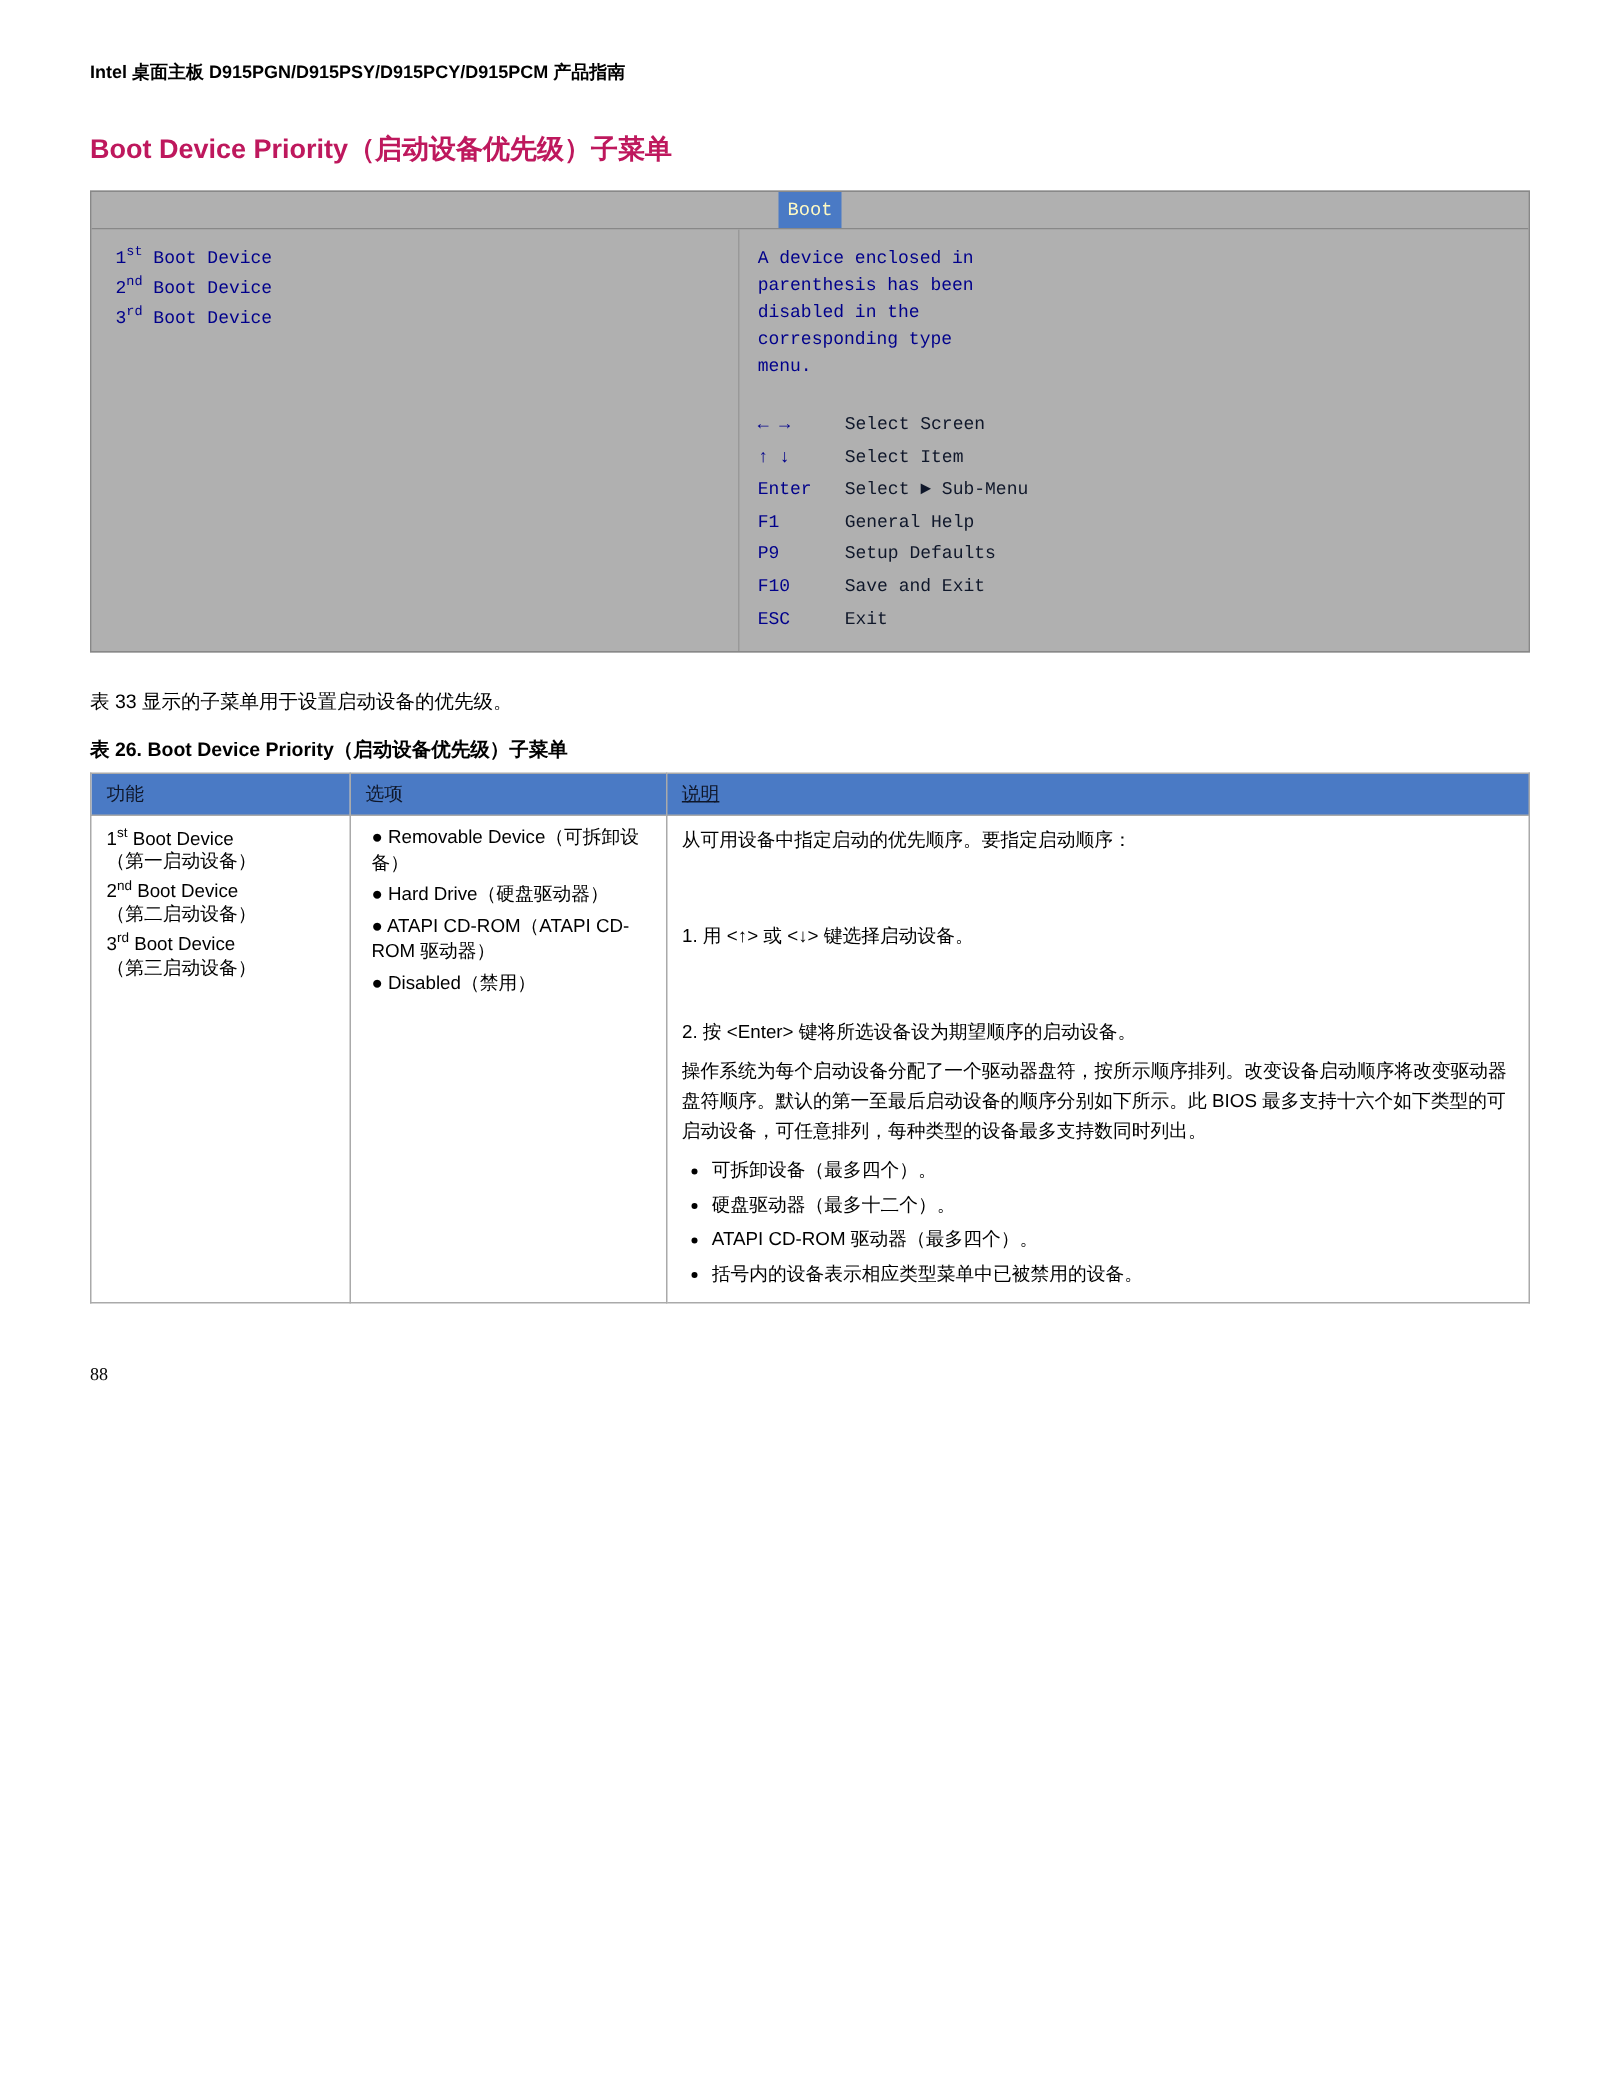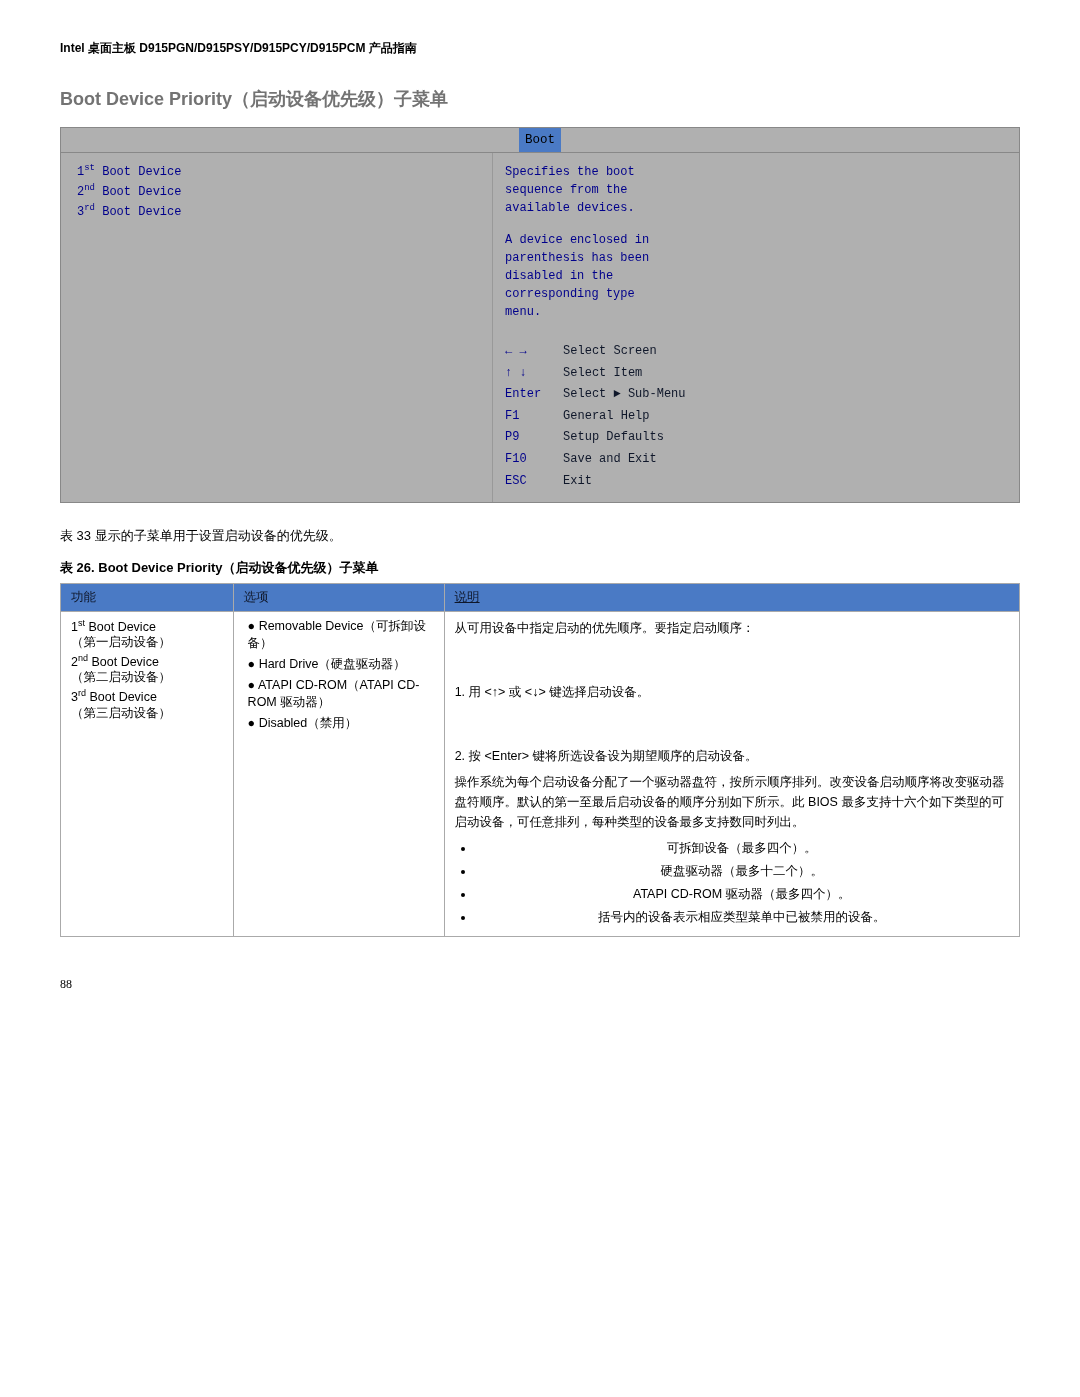--- a/index.html
+++ b/index.html
@@ -12,21 +12,21 @@
       width: 1080px;
       min-height: 1397px;
     }
     .page-header {
       font-size: 12px;
       font-weight: bold;
       margin-bottom: 30px;
       color: #000;
     }
     .section-title {
-      color: #737373;
+      color: #be185d;
       font-size: 18px;
       font-weight: bold;
       margin-bottom: 16px;
     }
     
     .bios-container {
       border: 1px solid #888;
       background: #b0b0b0;
       margin-bottom: 24px;
       overflow: hidden;
@@ -134,21 +134,20 @@
       margin-bottom: 4px;
       padding-left: 4px;
     }
     .desc-para {
       margin-bottom: 6px;
       line-height: 1.6;
     }
     .desc-list {
       margin-top: 6px;
       padding-left: 4px;
-      text-align: center;
     }
     .desc-list li {
       list-style: disc;
       margin-left: 16px;
       margin-bottom: 3px;
       line-height: 1.6;
     }
     .page-number {
       text-align: left;
       font-size: 12px;
@@ -158,21 +157,21 @@
     }
     .bios-header-tabs {
       background: #b0b0b0;
       display: flex;
       justify-content: center;
       padding: 0;
       border-bottom: 1px solid #888;
     }
     .tab-label {
       background: #4a7ac5;
-      color: #000000;
+      color: #fef9c3;
       font-family: 'Courier New', monospace;
       font-size: 12.5px;
       padding: 5px 6px;
       display: inline-block;
     }
     .bios-desc-numbered {
       padding-left: 14px;
     }
     .bios-desc-numbered li {
       list-style: decimal;
@@ -205,23 +204,20 @@
       <div class="menu-item">
         <span>2<sup>nd</sup> Boot Device</span>
       </div>
       <div class="menu-item">
         <span>3<sup>rd</sup> Boot Device</span>
       </div>
     </div>
 
 
     <div class="bios-right">
-      <div class="help-text">
-        Specifies the boot<br>sequence from the<br>available devices.
-      </div>
       <div class="help-text">
         A device enclosed in<br>parenthesis has been<br>disabled in the<br>corresponding type<br>menu.
       </div>
       <div class="nav-table">
         <div class="nav-row">
           <span class="nav-key">← →</span>
           <span class="nav-desc">Select Screen</span>
         </div>
         <div class="nav-row">
           <span class="nav-key">↑ ↓</span>

